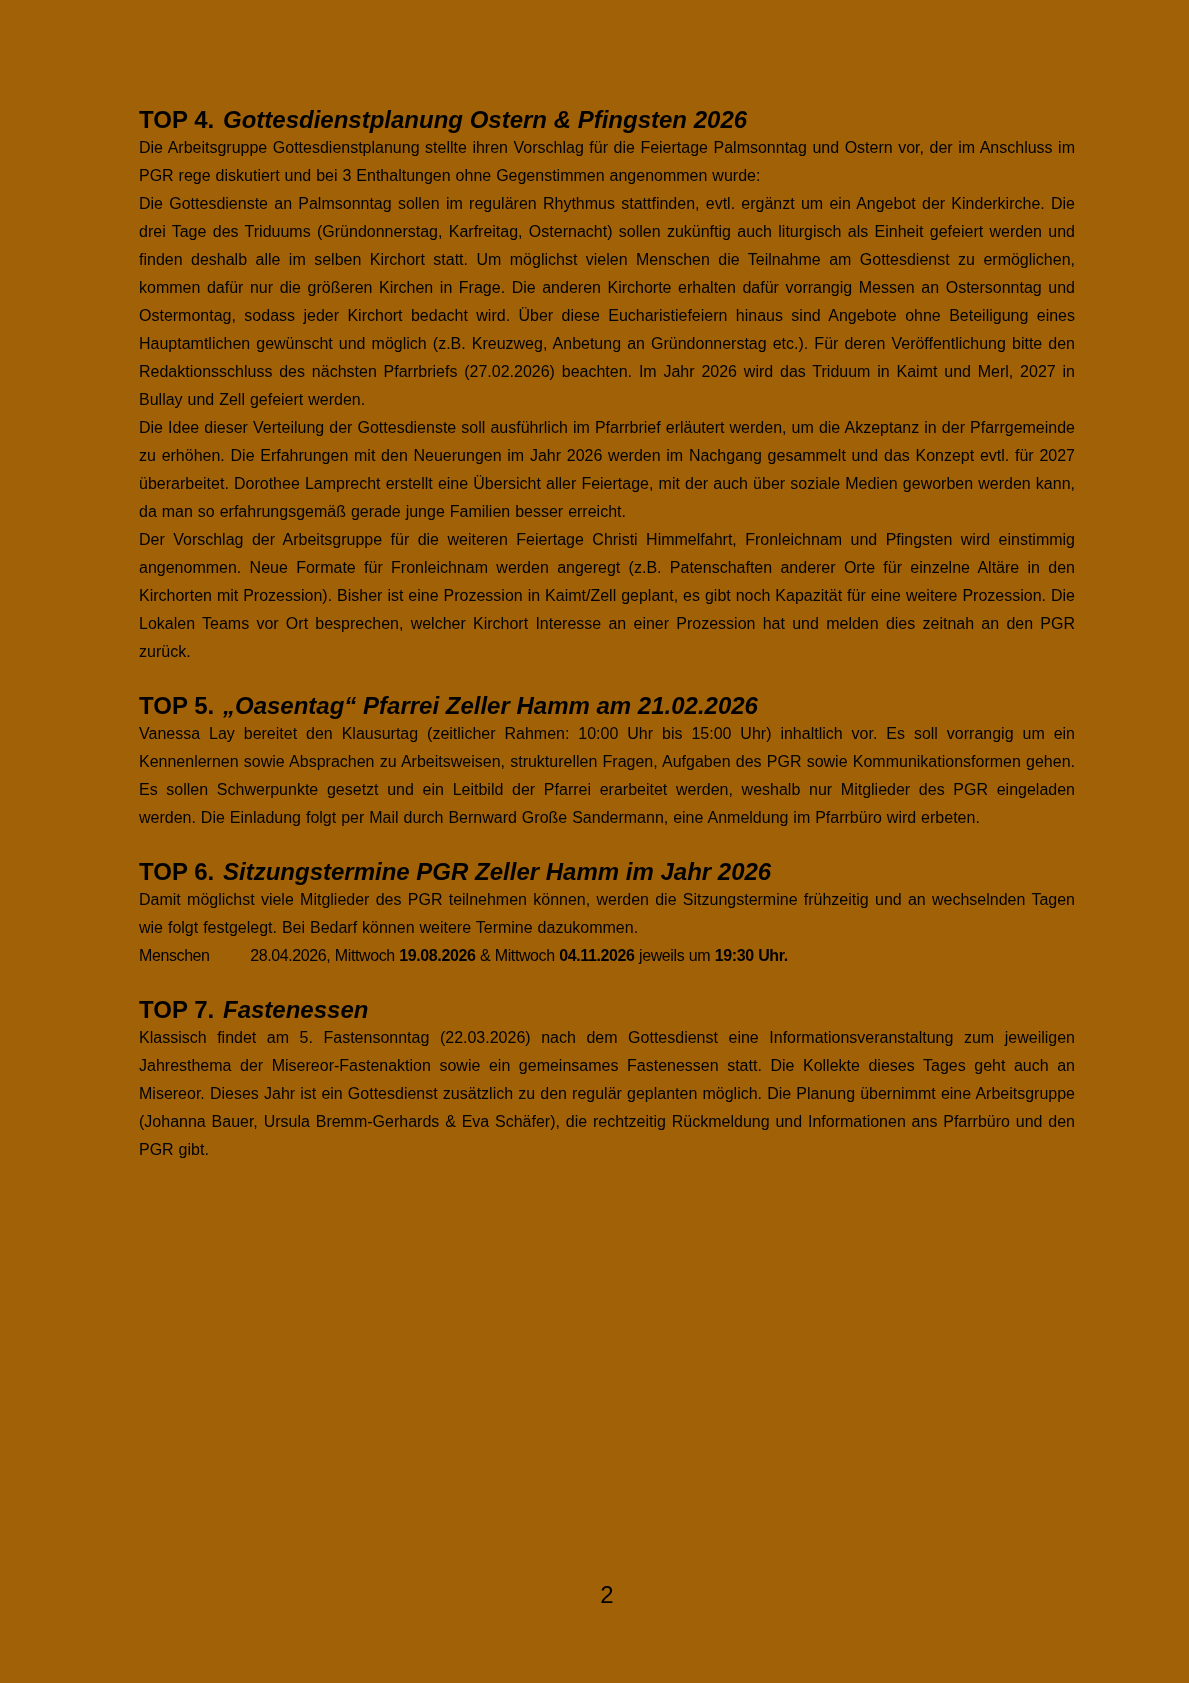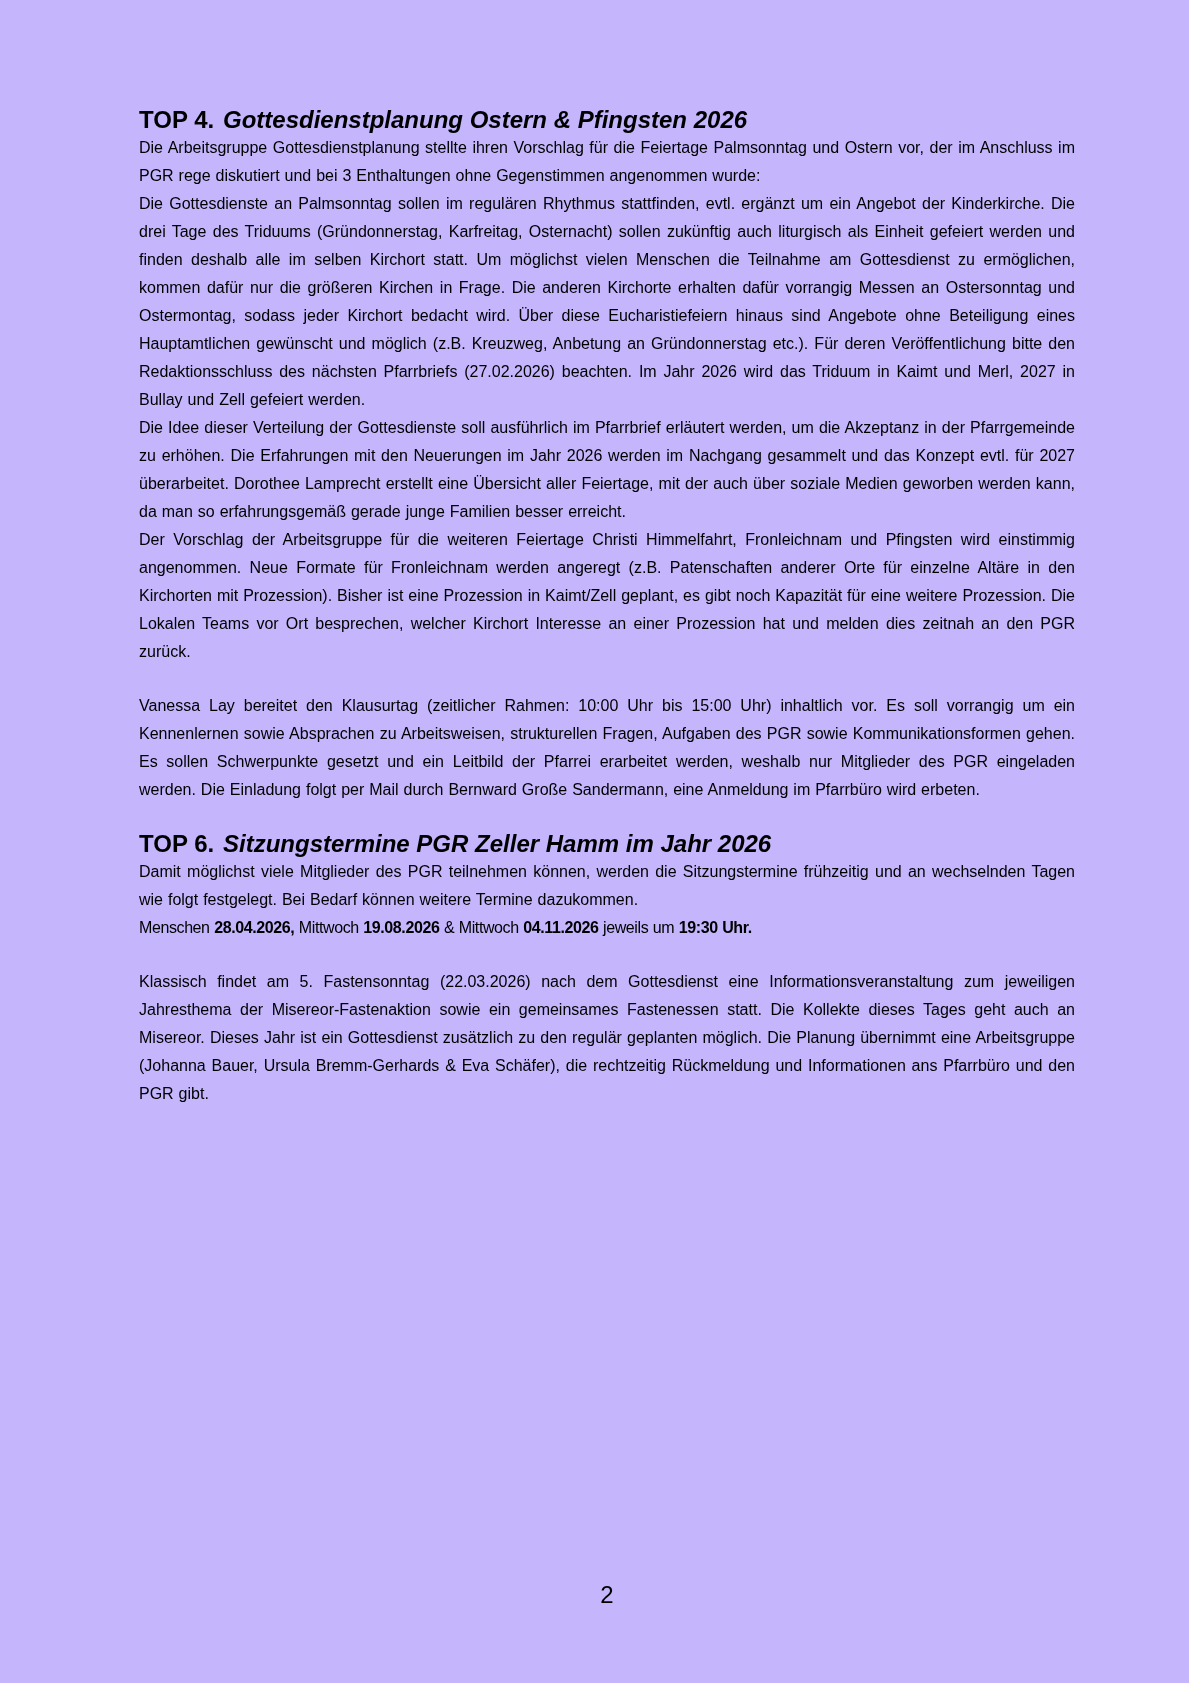--- a/index.html
+++ b/index.html
@@ -1,20 +1,20 @@
 <!DOCTYPE html>
 <html lang="de"><head>
 <meta charset="utf-8">
 <style>
   html, body { margin: 0; padding: 0; background: #ffffff; }
   .page {
     position: relative;
     width: 1189px;
     height: 1683px;
-    background: #c4b5fd;
+    background: #a16207;
     color: #000000;
     font-family: "Liberation Sans", "DejaVu Sans", sans-serif;
     overflow: hidden;
   }
   .content {
     position: absolute;
     left: 139px;
     top: 106px;
     width: 936px;
   }
@@ -61,32 +61,40 @@
         <span class="label">TOP 4.</span>
         <span class="title">Gottesdienstplanung Ostern &amp; Pfingsten 2026</span>
       </p>
       <p class="para">Die Arbeitsgruppe Gottesdienstplanung stellte ihren Vorschlag für die Feiertage Palmsonntag und Ostern vor, der im Anschluss im PGR rege diskutiert und bei 3 Enthaltungen ohne Gegenstimmen angenommen wurde:</p>
       <p class="para">Die Gottesdienste an Palmsonntag sollen im regulären Rhythmus stattfinden, evtl. ergänzt um ein Angebot der Kinderkirche. Die drei Tage des Triduums (Gründonnerstag, Karfreitag, Osternacht) sollen zukünftig auch liturgisch als Einheit gefeiert werden und finden deshalb alle im selben Kirchort statt. Um möglichst vielen Menschen die Teilnahme am Gottesdienst zu ermöglichen, kommen dafür nur die größeren Kirchen in Frage. Die anderen Kirchorte erhalten dafür vorrangig Messen an Ostersonntag und Ostermontag, sodass jeder Kirchort bedacht wird. Über diese Eucharistiefeiern hinaus sind Angebote ohne Beteiligung eines Hauptamtlichen gewünscht und möglich (z.B. Kreuzweg, Anbetung an Gründonnerstag etc.). Für deren Veröffentlichung bitte den Redaktionsschluss des nächsten Pfarrbriefs (27.02.2026) beachten. Im Jahr 2026 wird das Triduum in Kaimt und Merl, 2027 in Bullay und Zell gefeiert werden.</p>
       <p class="para">Die Idee dieser Verteilung der Gottesdienste soll ausführlich im Pfarrbrief erläutert werden, um die Akzeptanz in der Pfarrgemeinde zu erhöhen. Die Erfahrungen mit den Neuerungen im Jahr 2026 werden im Nachgang gesammelt und das Konzept evtl. für 2027 überarbeitet. Dorothee Lamprecht erstellt eine Übersicht aller Feiertage, mit der auch über soziale Medien geworben werden kann, da man so erfahrungsgemäß gerade junge Familien besser erreicht.</p>
       <p class="para">Der Vorschlag der Arbeitsgruppe für die weiteren Feiertage Christi Himmelfahrt, Fronleichnam und Pfingsten wird einstimmig angenommen. Neue Formate für Fronleichnam werden angeregt (z.B. Patenschaften anderer Orte für einzelne Altäre in den Kirchorten mit Prozession). Bisher ist eine Prozession in Kaimt/Zell geplant, es gibt noch Kapazität für eine weitere Prozession. Die Lokalen Teams vor Ort besprechen, welcher Kirchort Interesse an einer Prozession hat und melden dies zeitnah an den PGR zurück.</p>
     </div>
 
     <div class="section">
+      <p class="heading">
+        <span class="label">TOP 5.</span>
+        <span class="title">„Oasentag“ Pfarrei Zeller Hamm am 21.02.2026</span>
+      </p>
       <p class="para">Vanessa Lay bereitet den Klausurtag (zeitlicher Rahmen: 10:00 Uhr bis 15:00 Uhr) inhaltlich vor. Es soll vorrangig um ein Kennenlernen sowie Absprachen zu Arbeitsweisen, strukturellen Fragen, Aufgaben des PGR sowie Kommunikationsformen gehen. Es sollen Schwerpunkte gesetzt und ein Leitbild der Pfarrei erarbeitet werden, weshalb nur Mitglieder des PGR eingeladen werden. Die Einladung folgt per Mail durch Bernward Große Sandermann, eine Anmeldung im Pfarrbüro wird erbeten.</p>
     </div>
 
     <div class="section">
       <p class="heading">
         <span class="label">TOP 6.</span>
         <span class="title">Sitzungstermine PGR Zeller Hamm im Jahr 2026</span>
       </p>
       <p class="para">Damit möglichst viele Mitglieder des PGR teilnehmen können, werden die Sitzungstermine frühzeitig und an wechselnden Tagen wie folgt festgelegt. Bei Bedarf können weitere Termine dazukommen.</p>
-      <p class="para dates"><span>Menschen </span><span style="font-weight: bold;">28.04.2026,</span><span> Mittwoch </span><span style="font-weight: bold;">19.08.2026</span><span> &amp; Mittwoch </span><span style="font-weight: bold;">04.11.2026</span><span> jeweils um </span><span style="font-weight: bold;">19:30 Uhr.</span></p>
+      <p class="para dates"><span>Menschen </span><span style="font-weight: normal; margin-left: 36px;">28.04.2026,</span><span> Mittwoch </span><span style="font-weight: bold;">19.08.2026</span><span> &amp; Mittwoch </span><span style="font-weight: bold;">04.11.2026</span><span> jeweils um </span><span style="font-weight: bold;">19:30 Uhr.</span></p>
     </div>
 
     <div class="section">
+      <p class="heading">
+        <span class="label">TOP 7.</span>
+        <span class="title">Fastenessen</span>
+      </p>
       <p class="para">Klassisch findet am 5. Fastensonntag (22.03.2026) nach dem Gottesdienst eine Informationsveranstaltung zum jeweiligen Jahresthema der Misereor-Fastenaktion sowie ein gemeinsames Fastenessen statt. Die Kollekte dieses Tages geht auch an Misereor. Dieses Jahr ist ein Gottesdienst zusätzlich zu den regulär geplanten möglich. Die Planung übernimmt eine Arbeitsgruppe (Johanna Bauer, Ursula Bremm-Gerhards &amp; Eva Schäfer), die rechtzeitig Rückmeldung und Informationen ans Pfarrbüro und den PGR gibt.</p>
     </div>
 
   </div>
 
   <div class="page-number">2</div>
 </div>
 
 </body></html>

